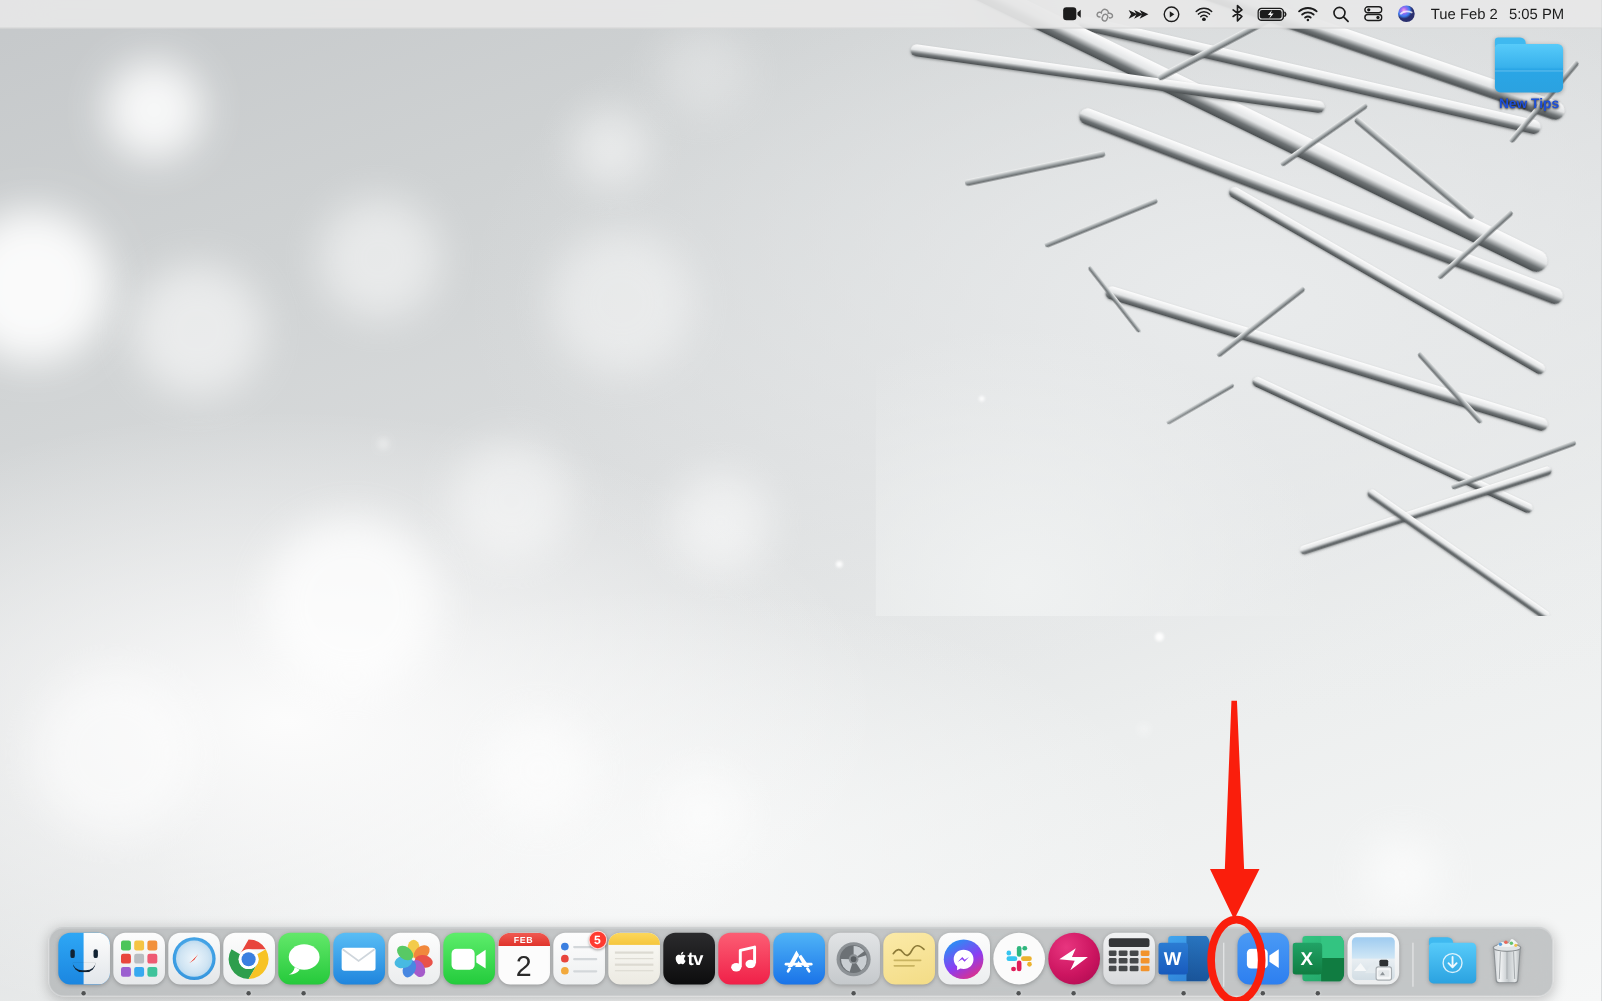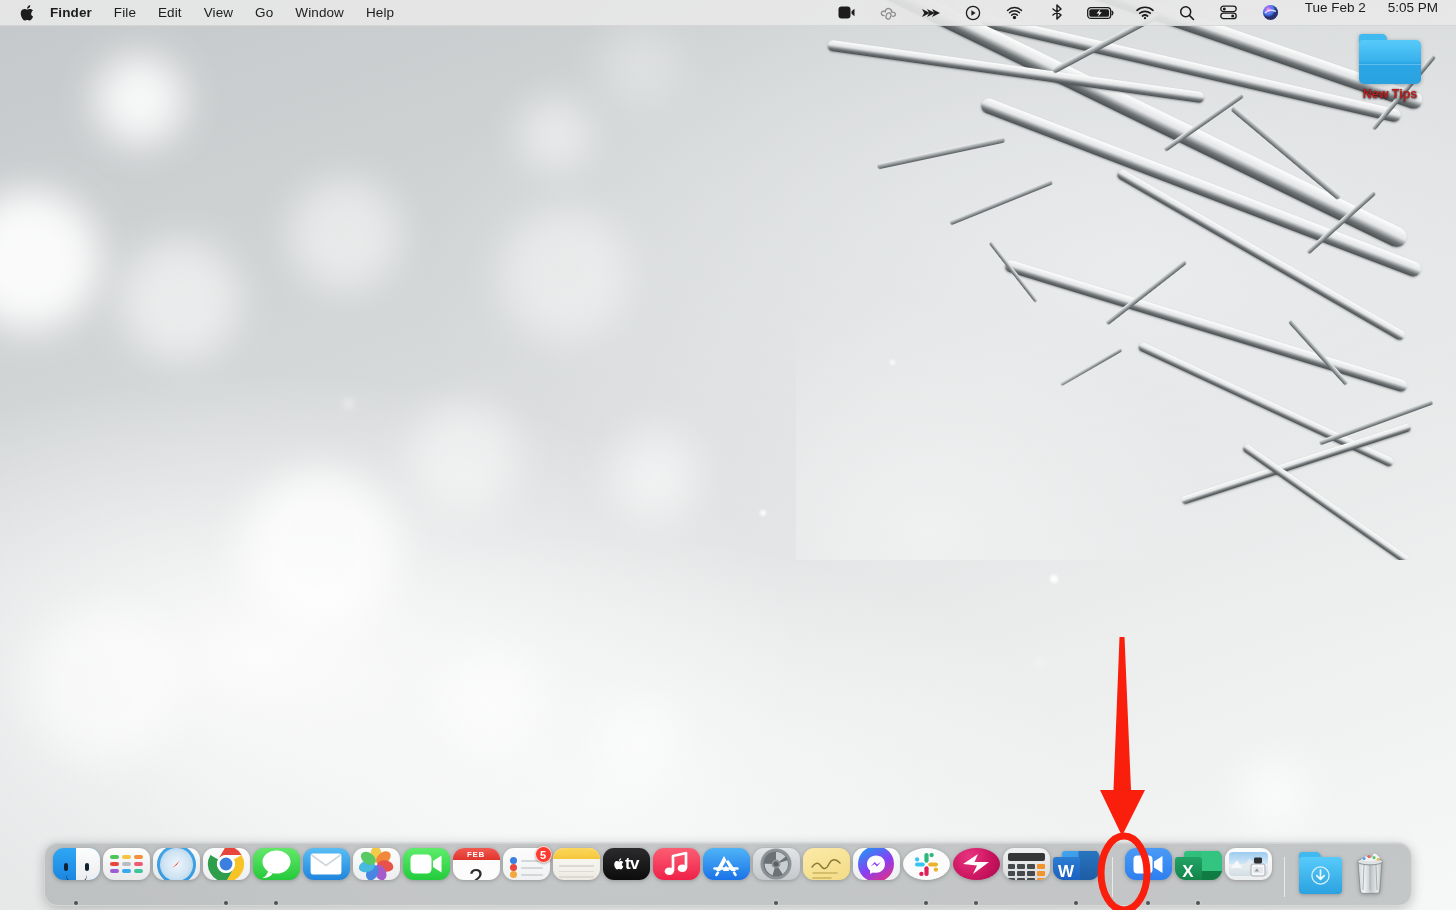--- a/index.html
+++ b/index.html
@@ -51,21 +51,21 @@
     border-bottom:1px solid rgba(0,0,0,.07);
   }
   .mb-left{ display:flex; align-items:center; height:26px; padding-left:13px; }
   .mb-apple{ width:26px; display:flex; align-items:center; justify-content:center; }
   .mb-item{
     font-size:13.5px; color:#1c1c1c; padding:0 11px; line-height:26px;
     white-space:nowrap; letter-spacing:.1px;
   }
   .mb-item.bold{ font-weight:bold; }
   .mb-right{
-    margin-left:auto; display:flex; height:26px; padding-right:12px; gap:12px;
+    margin-left:auto; display:flex; align-items:center; height:26px; padding-right:28px; gap:0;
   }
   .mb-icon{
     width:30px; height:26px; display:flex; align-items:center; justify-content:center;
   }
   .mb-clock{ font-size:13.5px; color:#1c1c1c; padding:0 4px 0 7px; white-space:nowrap; }
   .mb-clock.t{ padding-left:6px; padding-right:6px; }
 
   
   #desktop-icon{
     position:absolute; left:1348px; top:34px; width:84px; z-index:10;
@@ -81,21 +81,21 @@
   .folder .body{
     position:absolute; left:0; top:6px; width:62px; height:44px;
     background:linear-gradient(180deg,#57cbfa 0%,#38b1ec 48%,#2aa6e6 52%,#2ba2e0 100%);
     border-radius:4px 5px 5px 5px;
   }
   .folder .body:after{
     content:""; position:absolute; left:0; right:0; top:24px; height:1px;
     background:rgba(255,255,255,.25);
   }
   .icon-label{
-    margin-top:3px; font-size:12.5px; color:#b91c1c; font-weight:bold;
+    margin-top:3px; font-size:12.5px; color:#1d4ed8; font-weight:bold;
     text-shadow:0 1px 2px rgba(0,0,0,.65), 0 0 3px rgba(0,0,0,.5);
     white-space:nowrap;
   }
 
   
   #dock{
     position:absolute; left:44px; bottom:4px; width:1368px; height:64px;
     background:rgba(160,163,165,0.58);
     -webkit-backdrop-filter:blur(26px) saturate(1.4); backdrop-filter:blur(26px) saturate(1.4);
     border-radius:14px; border:1px solid rgba(255,255,255,.30);
@@ -118,21 +118,21 @@
   }
   .dock-sep i{ display:block; width:1px; height:40px; background:rgba(255,255,255,.62); }
   .badge{
     position:absolute; right:-2px; top:-2px; min-width:17px; height:17px;
     border-radius:9px; background:#ff3b30; color:#fff; font-size:11px; font-weight:bold;
     display:flex; align-items:center; justify-content:center; padding:0 4px;
     border:1px solid rgba(255,255,255,.8); box-shadow:0 1px 2px rgba(0,0,0,.3); z-index:3;
   }
 
   
-  .tile{ width:47px; height:32px; border-radius:11px; position:relative; overflow:hidden; }
+  .tile{ width:47px; height:47px; border-radius:11px; position:relative; overflow:hidden; }
   .tile.circle{ border-radius:50%; }
 
   
   #annotation{ position:absolute; inset:0; z-index:60; pointer-events:none; }
 </style>
 </head>
 <body>
 
 <div id="wallpaper">
   <div class="wp-base"></div>
@@ -178,35 +178,20 @@
   <div class="bokeh soft" style="left:1240px;top:760px;width:70px;height:70px;opacity:.6;"></div>
   <div class="bokeh soft" style="left:30px;top:610px;width:150px;height:150px;opacity:.5;"></div>
   <div class="bokeh hard" style="left:345px;top:400px;width:7px;height:7px;opacity:.95;"></div>
   <div class="bokeh hard" style="left:1037px;top:660px;width:6px;height:6px;opacity:.9;"></div>
   <div class="flake" style="left:1050px;top:575px;width:8px;height:8px;"></div>
   <div class="flake" style="left:890px;top:360px;width:5px;height:5px;"></div>
   <div class="flake" style="left:760px;top:510px;width:6px;height:6px;"></div>
 </div>
 
 <div id="menubar">
-  <div class="mb-left">
-    <div class="mb-apple">
-      <svg width="15" height="18" viewBox="0 0 15 18">
-        <path fill="#1c1c1c" d="M12.3 9.6c0-2 1.6-3 1.7-3.1-1-1.4-2.4-1.6-2.9-1.6-1.2-.1-2.4.7-3 .7-.6 0-1.6-.7-2.6-.7C4.2 4.9 3 5.6 2.3 6.8 1 9.2 2 12.7 3.3 14.6c.6.9 1.4 2 2.4 1.9 1-.04 1.3-.6 2.5-.6s1.5.6 2.5.6c1 0 1.7-.9 2.3-1.9.7-1.1 1-2.1 1-2.2-.02-.01-2-.8-2-3z"></path>
-        <path fill="#1c1c1c" d="M10.4 3.6c.5-.6.9-1.5.8-2.4-.8.03-1.8.5-2.3 1.2-.5.6-.9 1.5-.8 2.4.9.07 1.8-.5 2.3-1.2z"></path>
-      </svg>
-    </div>
-    <div class="mb-item bold">Finder</div>
-    <div class="mb-item">File</div>
-    <div class="mb-item">Edit</div>
-    <div class="mb-item">View</div>
-    <div class="mb-item">Go</div>
-    <div class="mb-item">Window</div>
-    <div class="mb-item">Help</div>
-  </div>
 
   <div class="mb-right">
     <div class="mb-icon">
       <svg width="17" height="15" viewBox="0 0 17 15">
           <rect x="0.5" y="1.5" width="12" height="12" rx="3" fill="#1c1c1c"></rect>
           <path d="M13.5 6.3 L16.5 3.8 V11.2 L13.5 8.7 Z" fill="#1c1c1c"></path>
         </svg>
     </div>
     <div class="mb-icon">
       <svg width="18" height="15" viewBox="0 0 18 15">

